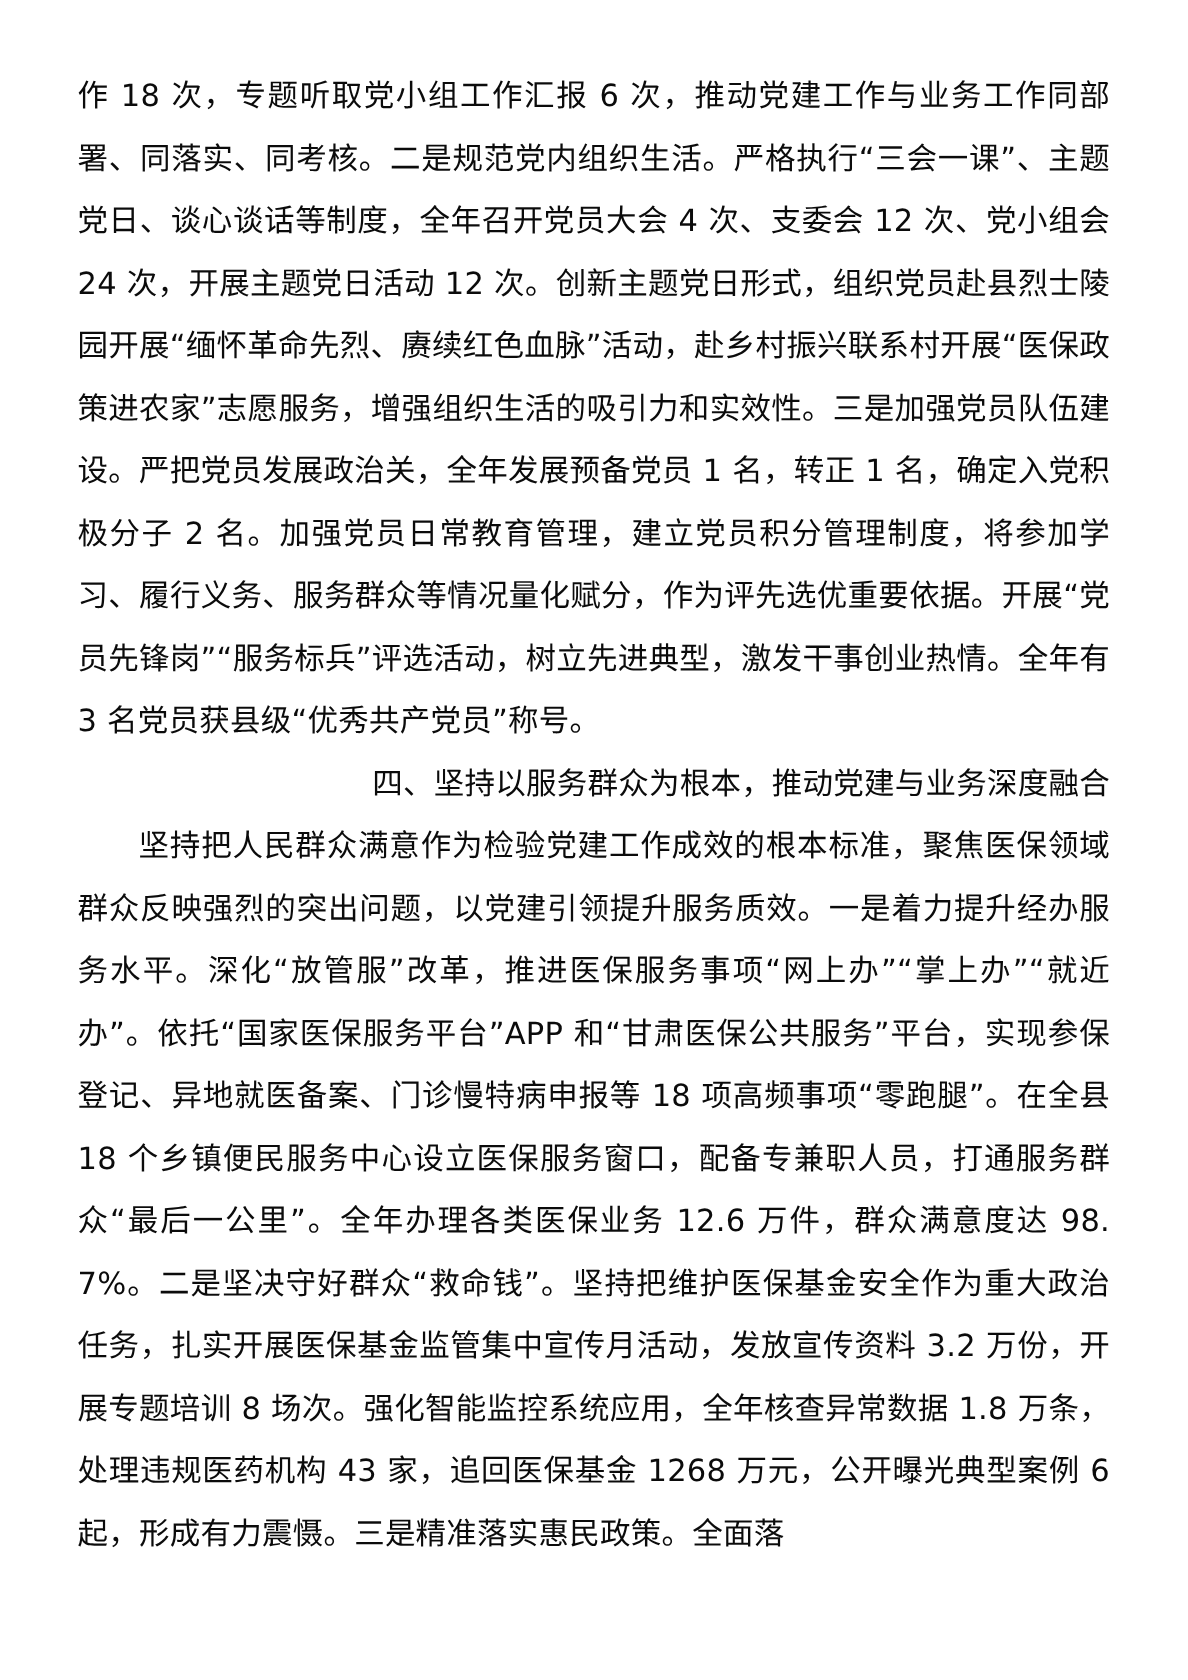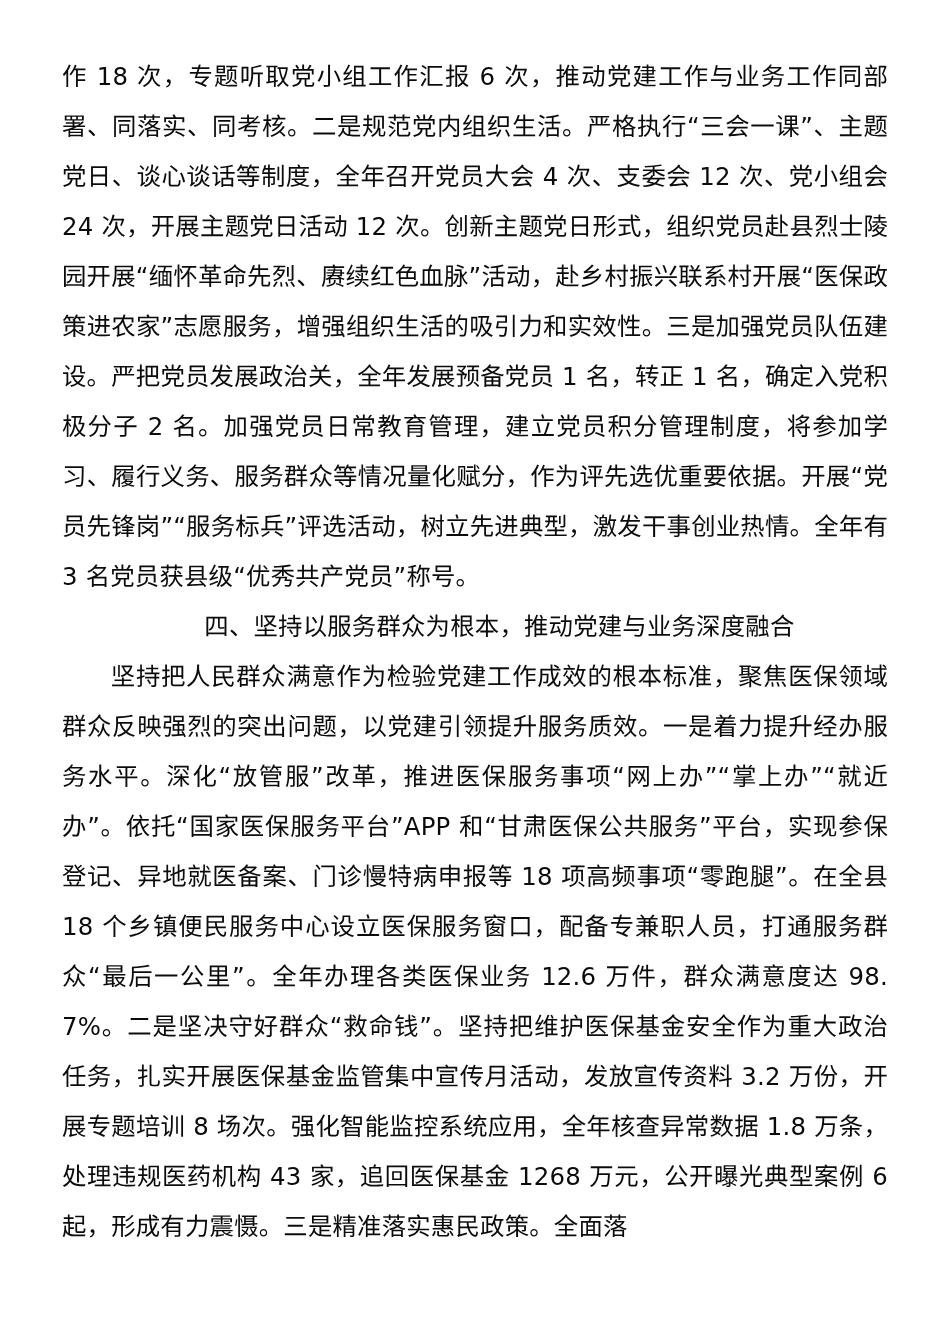--- a/index.html
+++ b/index.html
@@ -49,21 +49,21 @@
   }
 
   .para.indent {
     text-indent: 2em;
   }
 
   
   .heading {
     font-size: 24.4px;
     line-height: 50px;
-    text-align: center;
+    text-align: right;
     margin: 0;
     text-indent: 2em;
     letter-spacing: 0.2px;
     font-weight: 400;
     color: #0b0b0b;
   }
 
   
   .para.cont {
     text-indent: 0;

